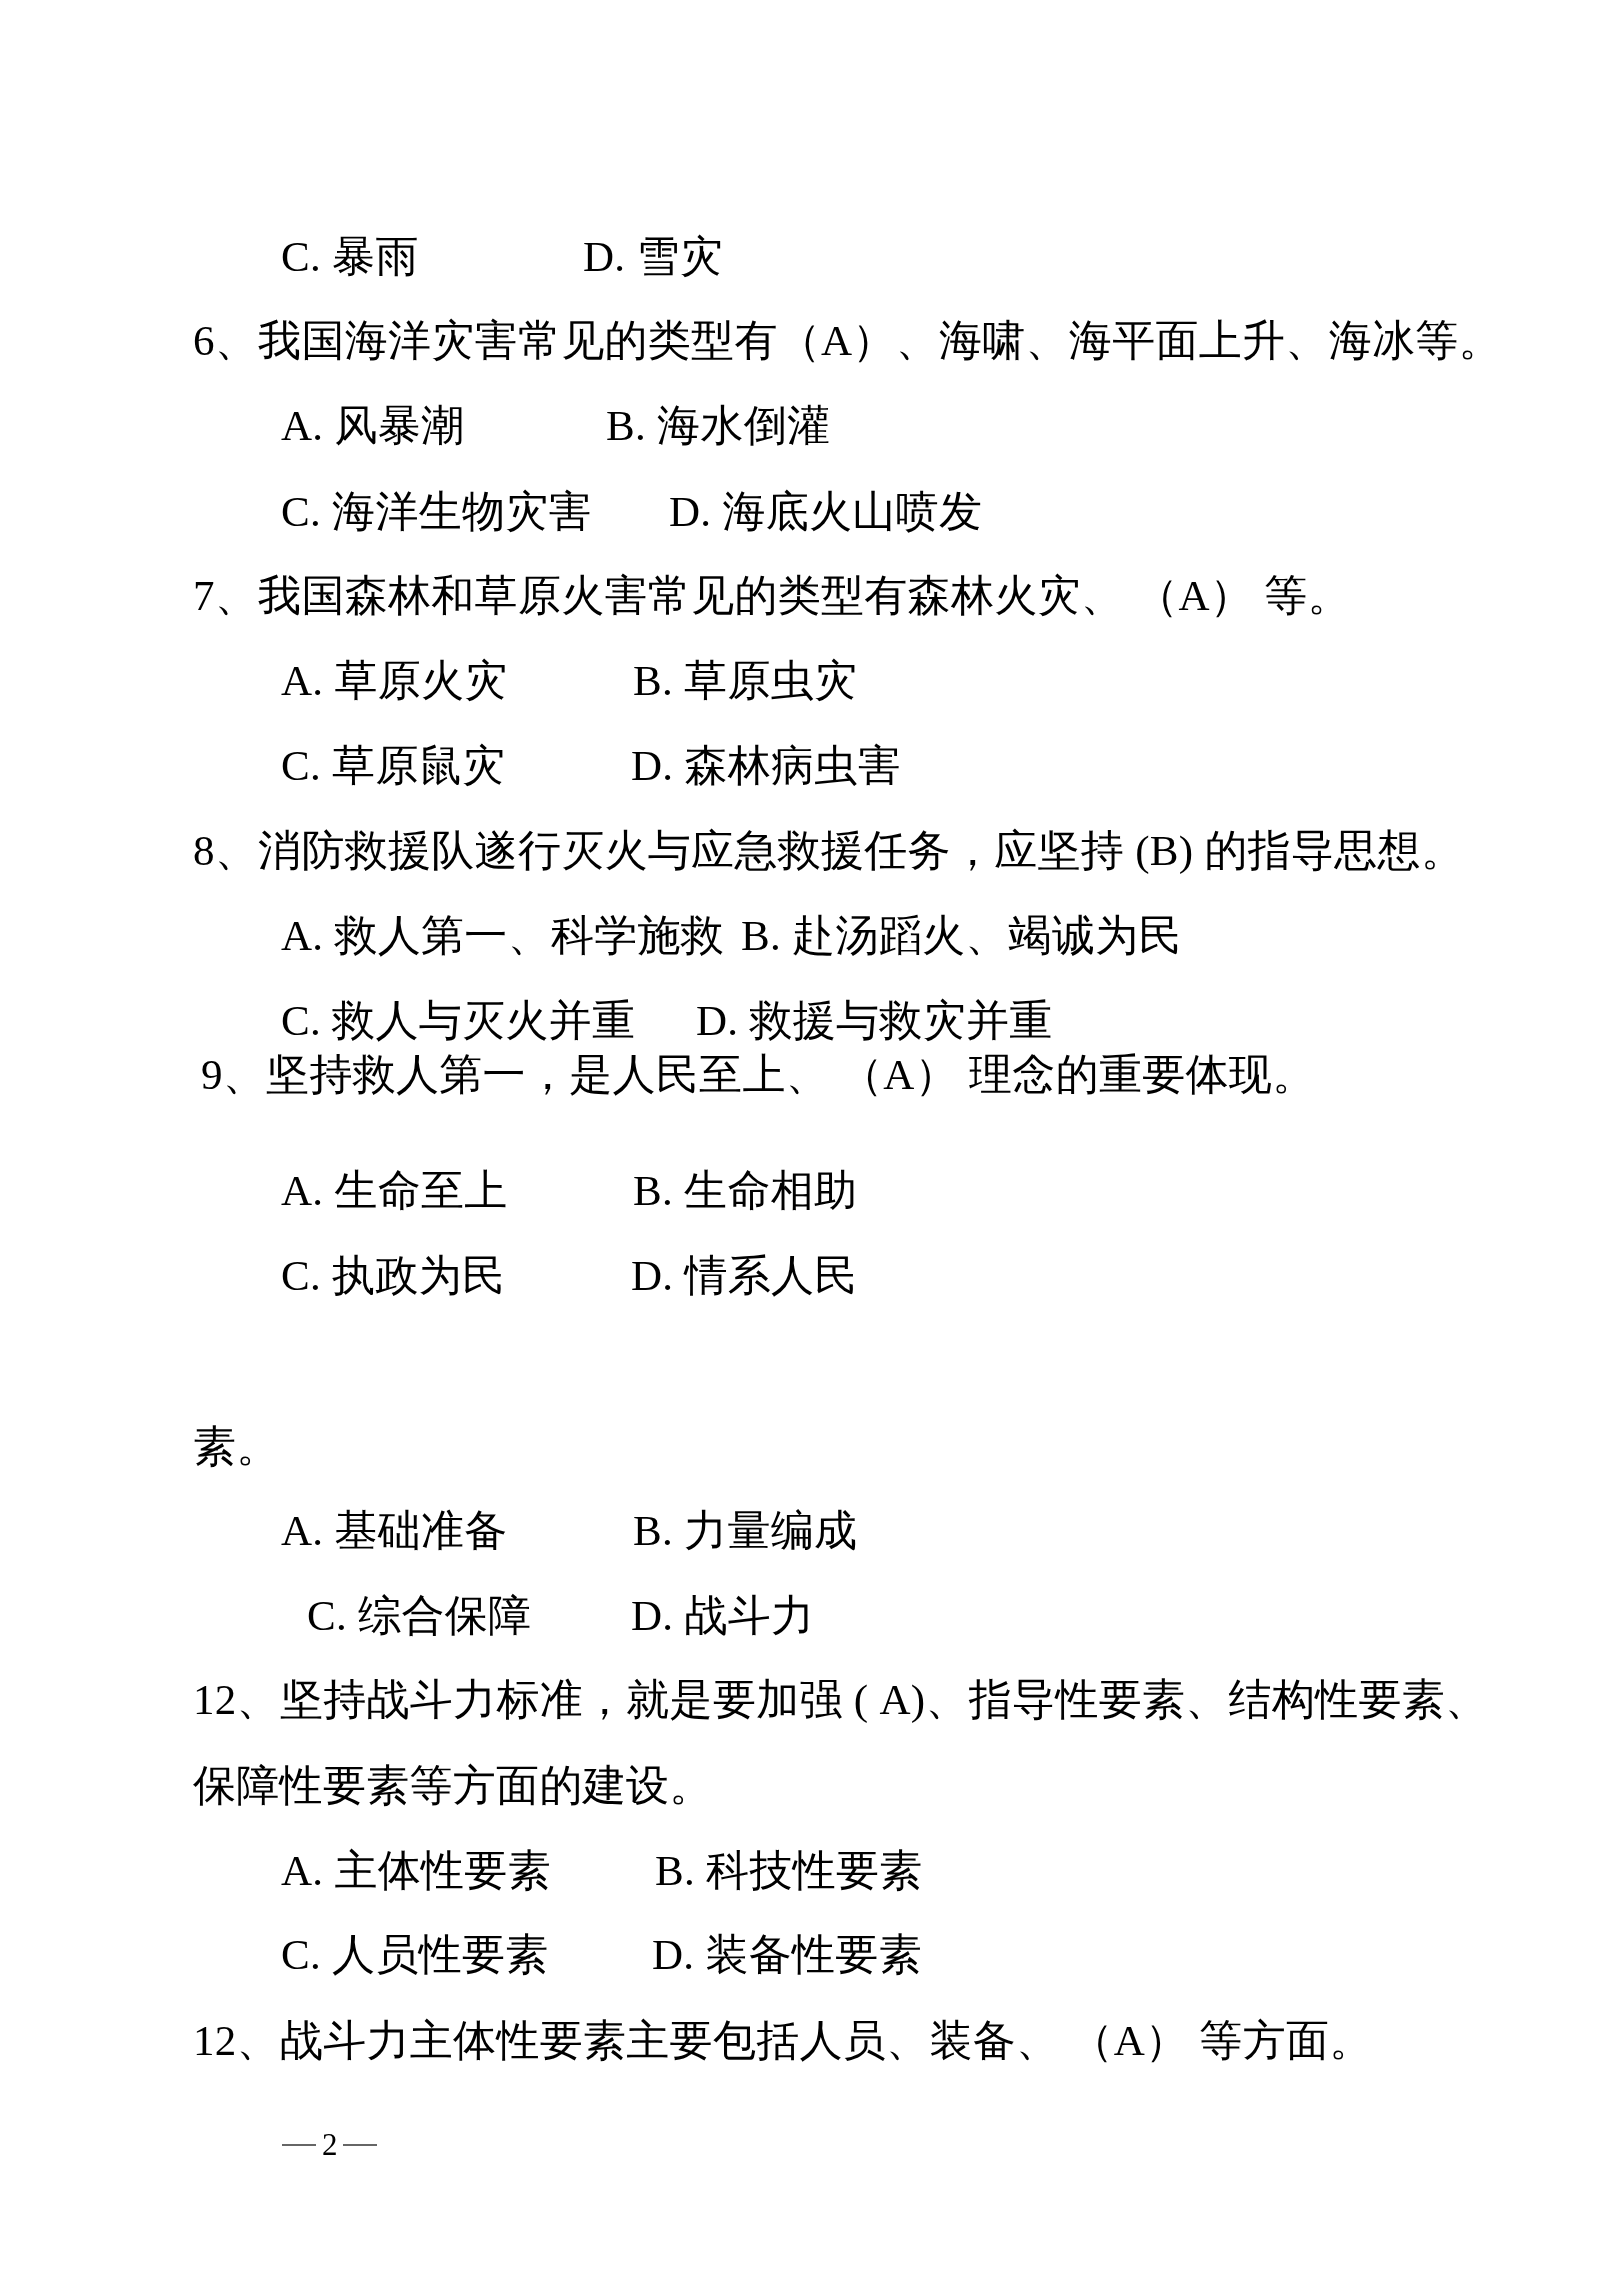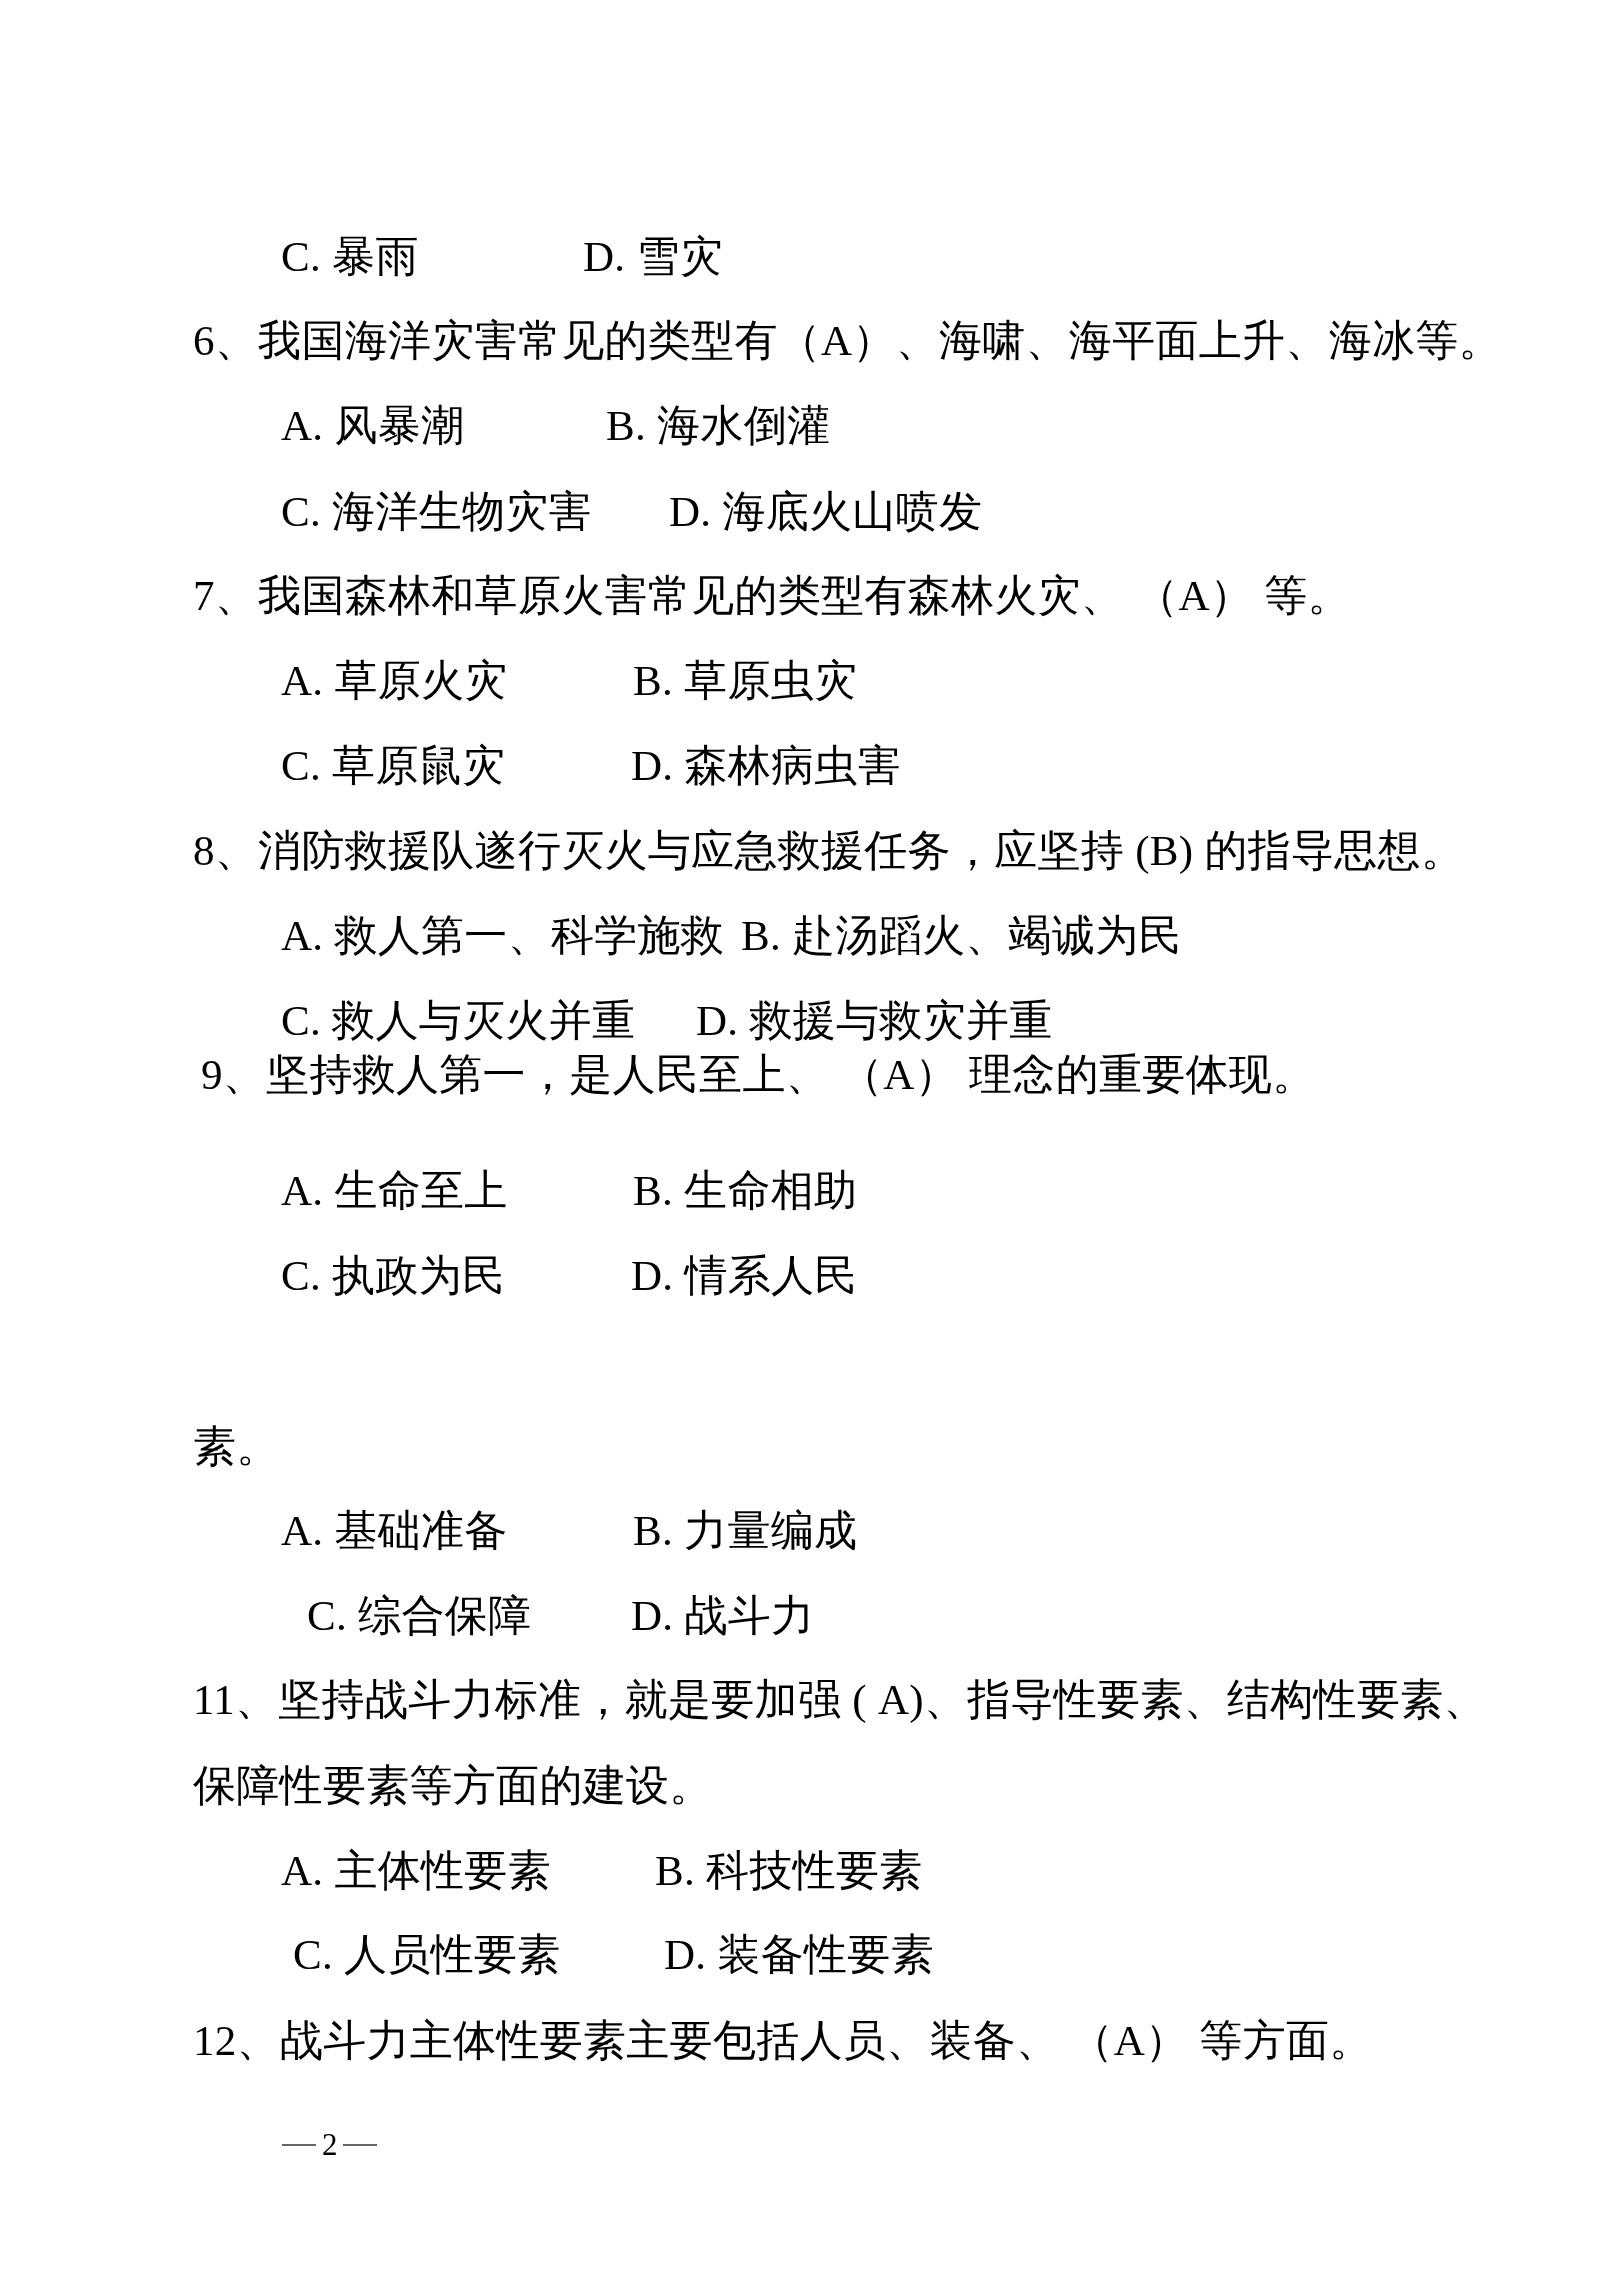--- a/index.html
+++ b/index.html
@@ -120,27 +120,27 @@
   <div class="line q-line" style="top:1404px;">素。</div>
   <div class="line opt-line" style="top:1488px;">
     <span class="opt" style="left:0px;">A. 基础准备</span>
     <span class="opt" style="left:352px;">B. 力量编成</span>
   </div>
   <div class="line opt-line" style="top:1573px;">
     <span class="opt" style="left:0px;margin-left:26px;">C. 综合保障</span>
     <span class="opt" style="left:350px;">D. 战斗力</span>
   </div>
 
-  <div class="line q-line justify" style="top:1657px;">11、坚持战斗力标准，就是要加强 ( A)、指导性要素、结构性要素、</div>
+  <div class="line q-line justify" style="top:1657px;">12、坚持战斗力标准，就是要加强 ( A)、指导性要素、结构性要素、</div>
   <div class="line q-line" style="top:1743px;">保障性要素等方面的建设。</div>
   <div class="line opt-line" style="top:1828px;">
     <span class="opt" style="left:0px;">A. 主体性要素</span>
     <span class="opt" style="left:374px;">B. 科技性要素</span>
   </div>
-  <div class="line opt-line" style="top:1912px;margin-left:12px;">
+  <div class="line opt-line" style="top:1912px;">
     <span class="opt" style="left:0px;">C. 人员性要素</span>
     <span class="opt" style="left:371px;">D. 装备性要素</span>
   </div>
 
   <div class="line q-line" style="top:1998px;">12、战斗力主体性要素主要包括人员、装备、 （A） 等方面。</div>
 
   <div class="page-number">
     <span class="pn-dash"></span>
     <span>2</span>
     <span class="pn-dash"></span>

